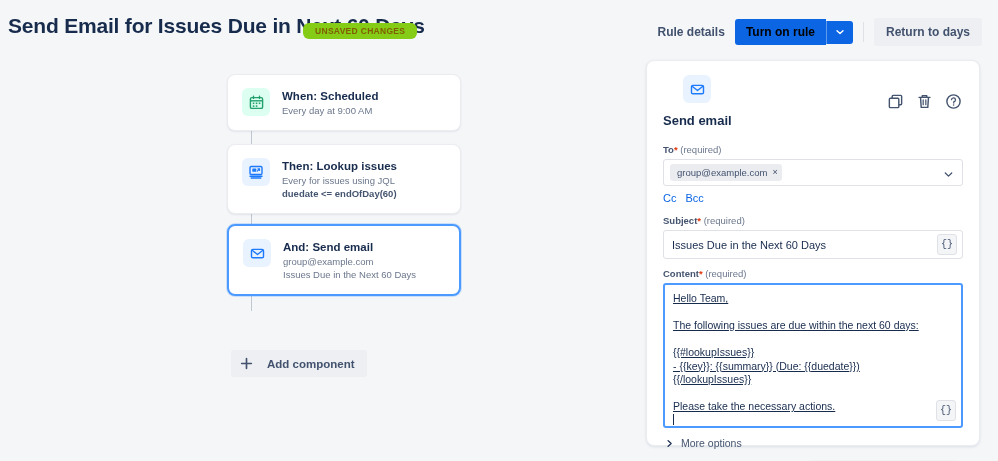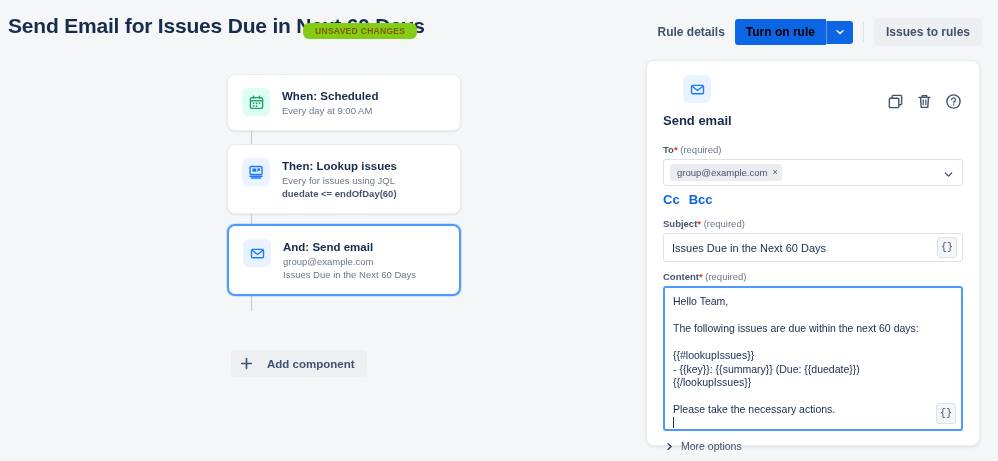--- a/index.html
+++ b/index.html
@@ -145,21 +145,21 @@
     font-size: 9.5px; color: #42526E;
     padding: 3px 4px 3px 7px;
     display: inline-flex; align-items: center; gap: 5px;
     white-space: nowrap;
   }
   .chip-x { color: #42526E; font-size: 9px; cursor: pointer; line-height: 1; }
   .select-caret { position: absolute; right: 8px; top: 9px; }
 
   .cc-row { display: flex; gap: 9px; margin: 6px 0 11px 0; }
   .link-blue {
-    font-size: 13px; color: #0C66E4; cursor: pointer; font-weight: 700;
+    font-size: 11px; color: #0C66E4; cursor: pointer; font-weight: 400;
   }
 
   .text-input {
     position: relative; height: 29px;
     border: 1px solid #DFE1E6; border-radius: 3px; background: #FFFFFF;
     display: flex; align-items: center; padding: 0 34px 0 8px;
     font-size: 11px; color: #172B4D;
   }
   .smart-btn {
     position: absolute; width: 20px; height: 21px;
@@ -170,21 +170,21 @@
   }
   .smart-subject { right: 5px; top: 3px; }
 
   .content-box {
     position: relative; height: 145px;
     border: 2px solid #4C9AFF; border-radius: 3px; background: #FFFFFF;
     padding: 7px 8px; overflow: hidden;
   }
   .content-text {
     font-size: 10.5px; line-height: 13.5px; color: #172B4D;
-    white-space: pre-wrap; font-family: "Liberation Sans", sans-serif;
+    white-space: pre-wrap; font-family: "Liberation Sans", sans-serif; text-decoration: underline;
   }
   .caret-bar {
     display: inline-block; width: 1px; height: 11px;
     background: #172B4D; vertical-align: -1px;
   }
   .smart-content { right: 5px; bottom: 5px; }
 
   .more-options {
     display: flex; align-items: center; gap: 7px;
     margin: 9px 0 0 2px; cursor: pointer;
@@ -218,21 +218,21 @@
 
     <div class="topbar-right">
       <button class="btn-subtle">Rule details</button>
       <button class="btn-primary">Turn on rule</button>
       <button class="btn-primary-caret">
         <svg width="10" height="10" viewBox="0 0 10 10">
           <path d="M2 3.8 L5 6.6 L8 3.8" fill="none" stroke="#FFFFFF" stroke-width="1.4" stroke-linecap="round" stroke-linejoin="round"></path>
         </svg>
       </button>
       <div class="vsep"></div>
-      <button class="btn-standard">Issues to rules</button>
+      <button class="btn-standard">Return to days</button>
     </div>
   </div>
 
   <div class="canvas">
 
     <div class="connector conn-1"></div>
     <div class="connector conn-2"></div>
     <div class="connector conn-3"></div>
 
     <div class="rule-card card-1">

